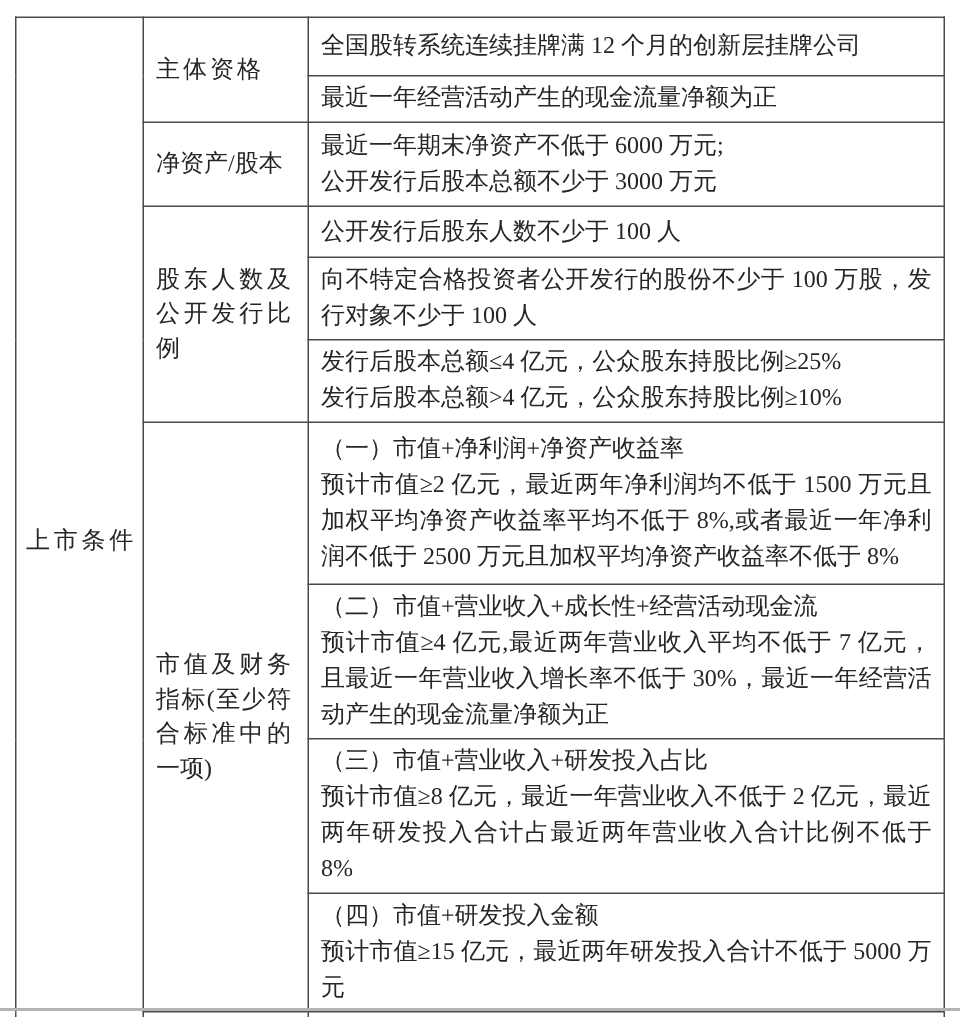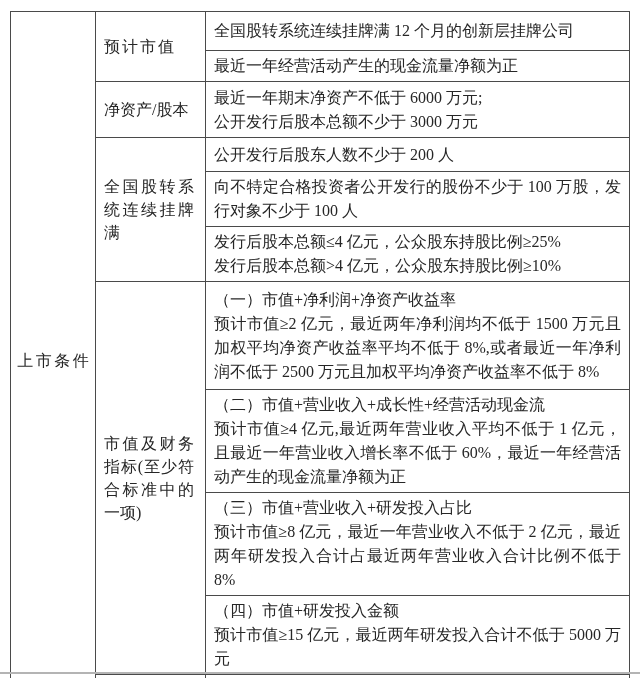--- a/index.html
+++ b/index.html
@@ -58,50 +58,50 @@
 <div class="table-wrap">
   <table>
     <colgroup>
         <col class="c1">
         <col class="c2">
         <col class="c3">
       </colgroup>
     <tbody>
       <tr style="height:39px">
         <th class="rowhead" rowspan="11">上市条件</th>
-        <td class="cat ls" rowspan="2">预计市值</td>
+        <td class="cat ls" rowspan="2">主体资格</td>
         <td class="cond">全国股转系统连续挂牌满 12 个月的创新层挂牌公司</td>
       </tr>
       <tr style="height:21px">
         <td class="cond">最近一年经营活动产生的现金流量净额为正</td>
       </tr>
       <tr style="height:56px">
         <td class="cat">净资产/股本</td>
         <td class="cond">最近一年期末净资产不低于 6000 万元;
 公开发行后股本总额不少于 3000 万元</td>
       </tr>
       <tr style="height:34px">
-        <td class="cat" rowspan="3">全国股转系统连续挂牌满</td>
-        <td class="cond">公开发行后股东人数不少于 200 人</td>
+        <td class="cat" rowspan="3">股东人数及公开发行比例</td>
+        <td class="cond">公开发行后股东人数不少于 100 人</td>
       </tr>
       <tr style="height:50px">
         <td class="cond">向不特定合格投资者公开发行的股份不少于 100 万股，发行对象不少于 100 人</td>
       </tr>
       <tr style="height:47px">
         <td class="cond">发行后股本总额≤4 亿元，公众股东持股比例≥25%
 发行后股本总额&gt;4 亿元，公众股东持股比例≥10%</td>
       </tr>
       <tr style="height:108px">
         <td class="cat" rowspan="4">市值及财务指标(至少符合标准中的一项)</td>
         <td class="cond">（一）市值+净利润+净资产收益率
 预计市值≥2 亿元，最近两年净利润均不低于 1500 万元且加权平均净资产收益率平均不低于 8%,或者最近一年净利润不低于 2500 万元且加权平均净资产收益率不低于 8%</td>
       </tr>
       <tr style="height:96px">
         <td class="cond">（二）市值+营业收入+成长性+经营活动现金流
-预计市值≥4 亿元,最近两年营业收入平均不低于 1 亿元，且最近一年营业收入增长率不低于 60%，最近一年经营活动产生的现金流量净额为正</td>
+预计市值≥4 亿元,最近两年营业收入平均不低于 7 亿元，且最近一年营业收入增长率不低于 30%，最近一年经营活动产生的现金流量净额为正</td>
       </tr>
       <tr style="height:98px">
         <td class="cond">（三）市值+营业收入+研发投入占比
 预计市值≥8 亿元，最近一年营业收入不低于 2 亿元，最近两年研发投入合计占最近两年营业收入合计比例不低于 8%</td>
       </tr>
       <tr style="height:75px">
         <td class="cond">（四）市值+研发投入金额
 预计市值≥15 亿元，最近两年研发投入合计不低于 5000 万元</td>
       </tr>
       <tr style="height:35px">

